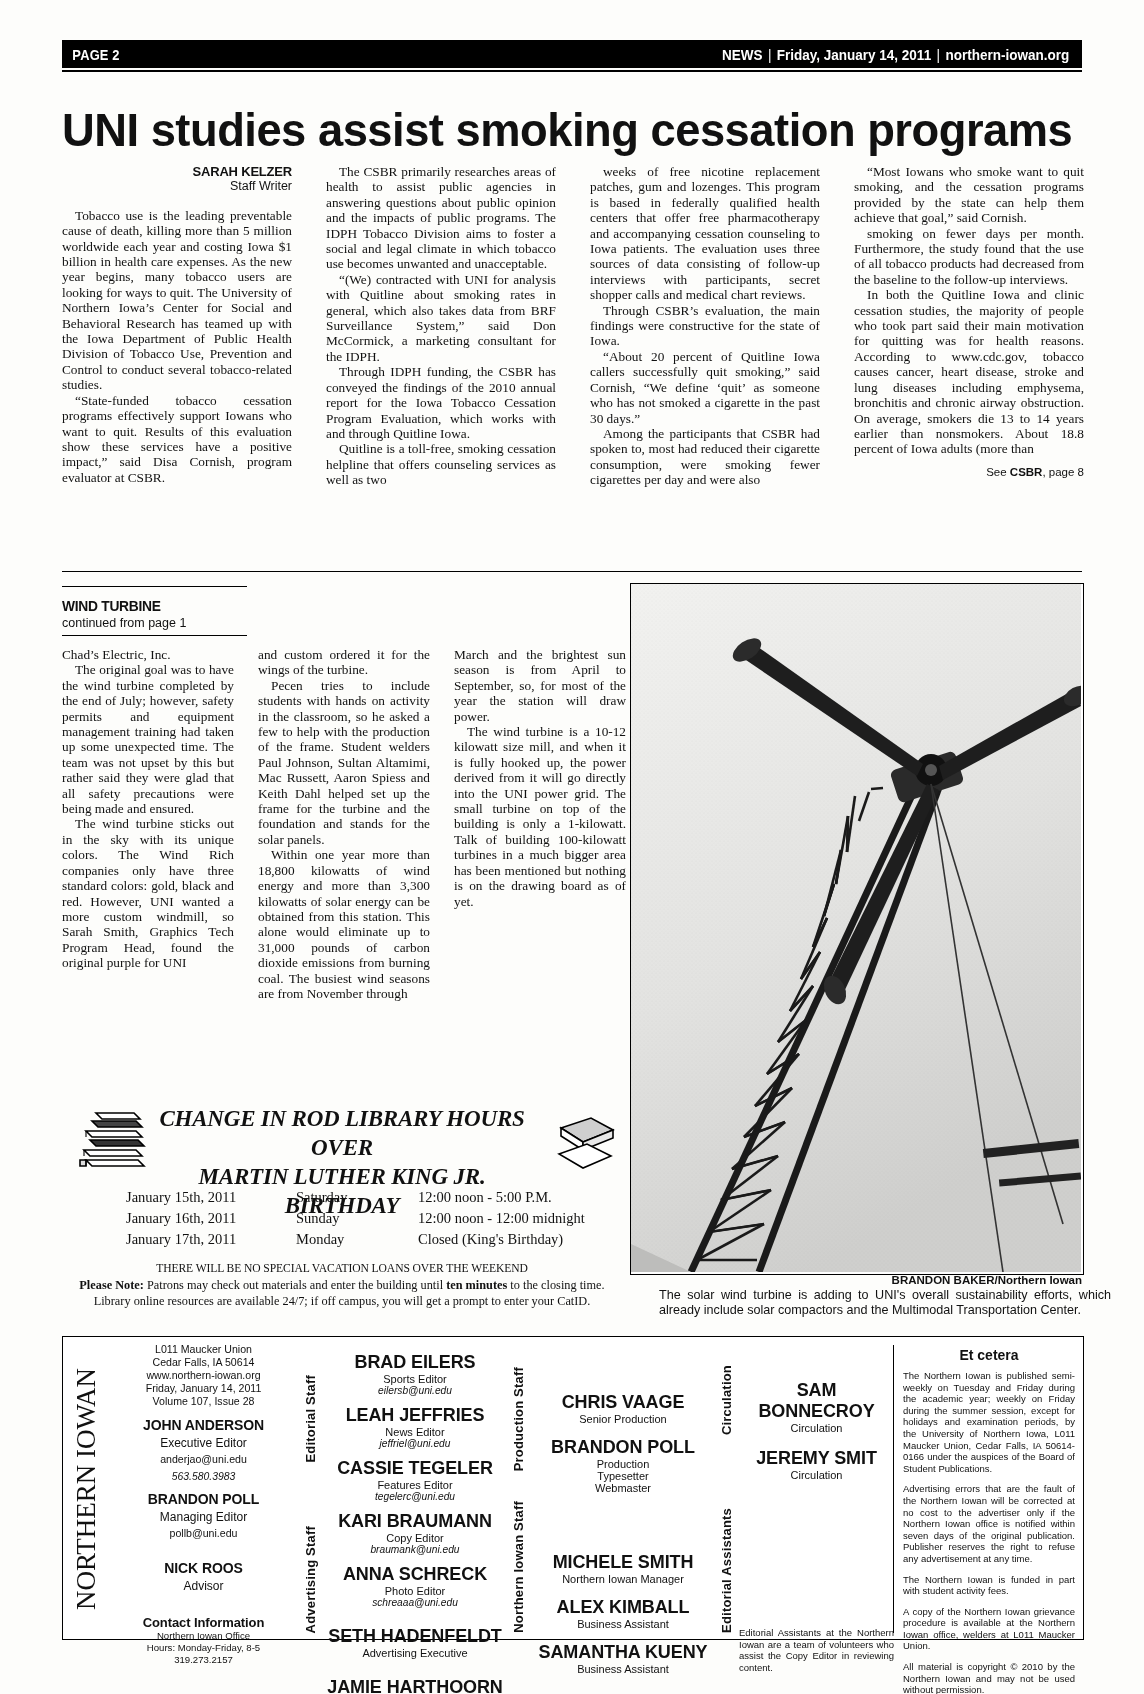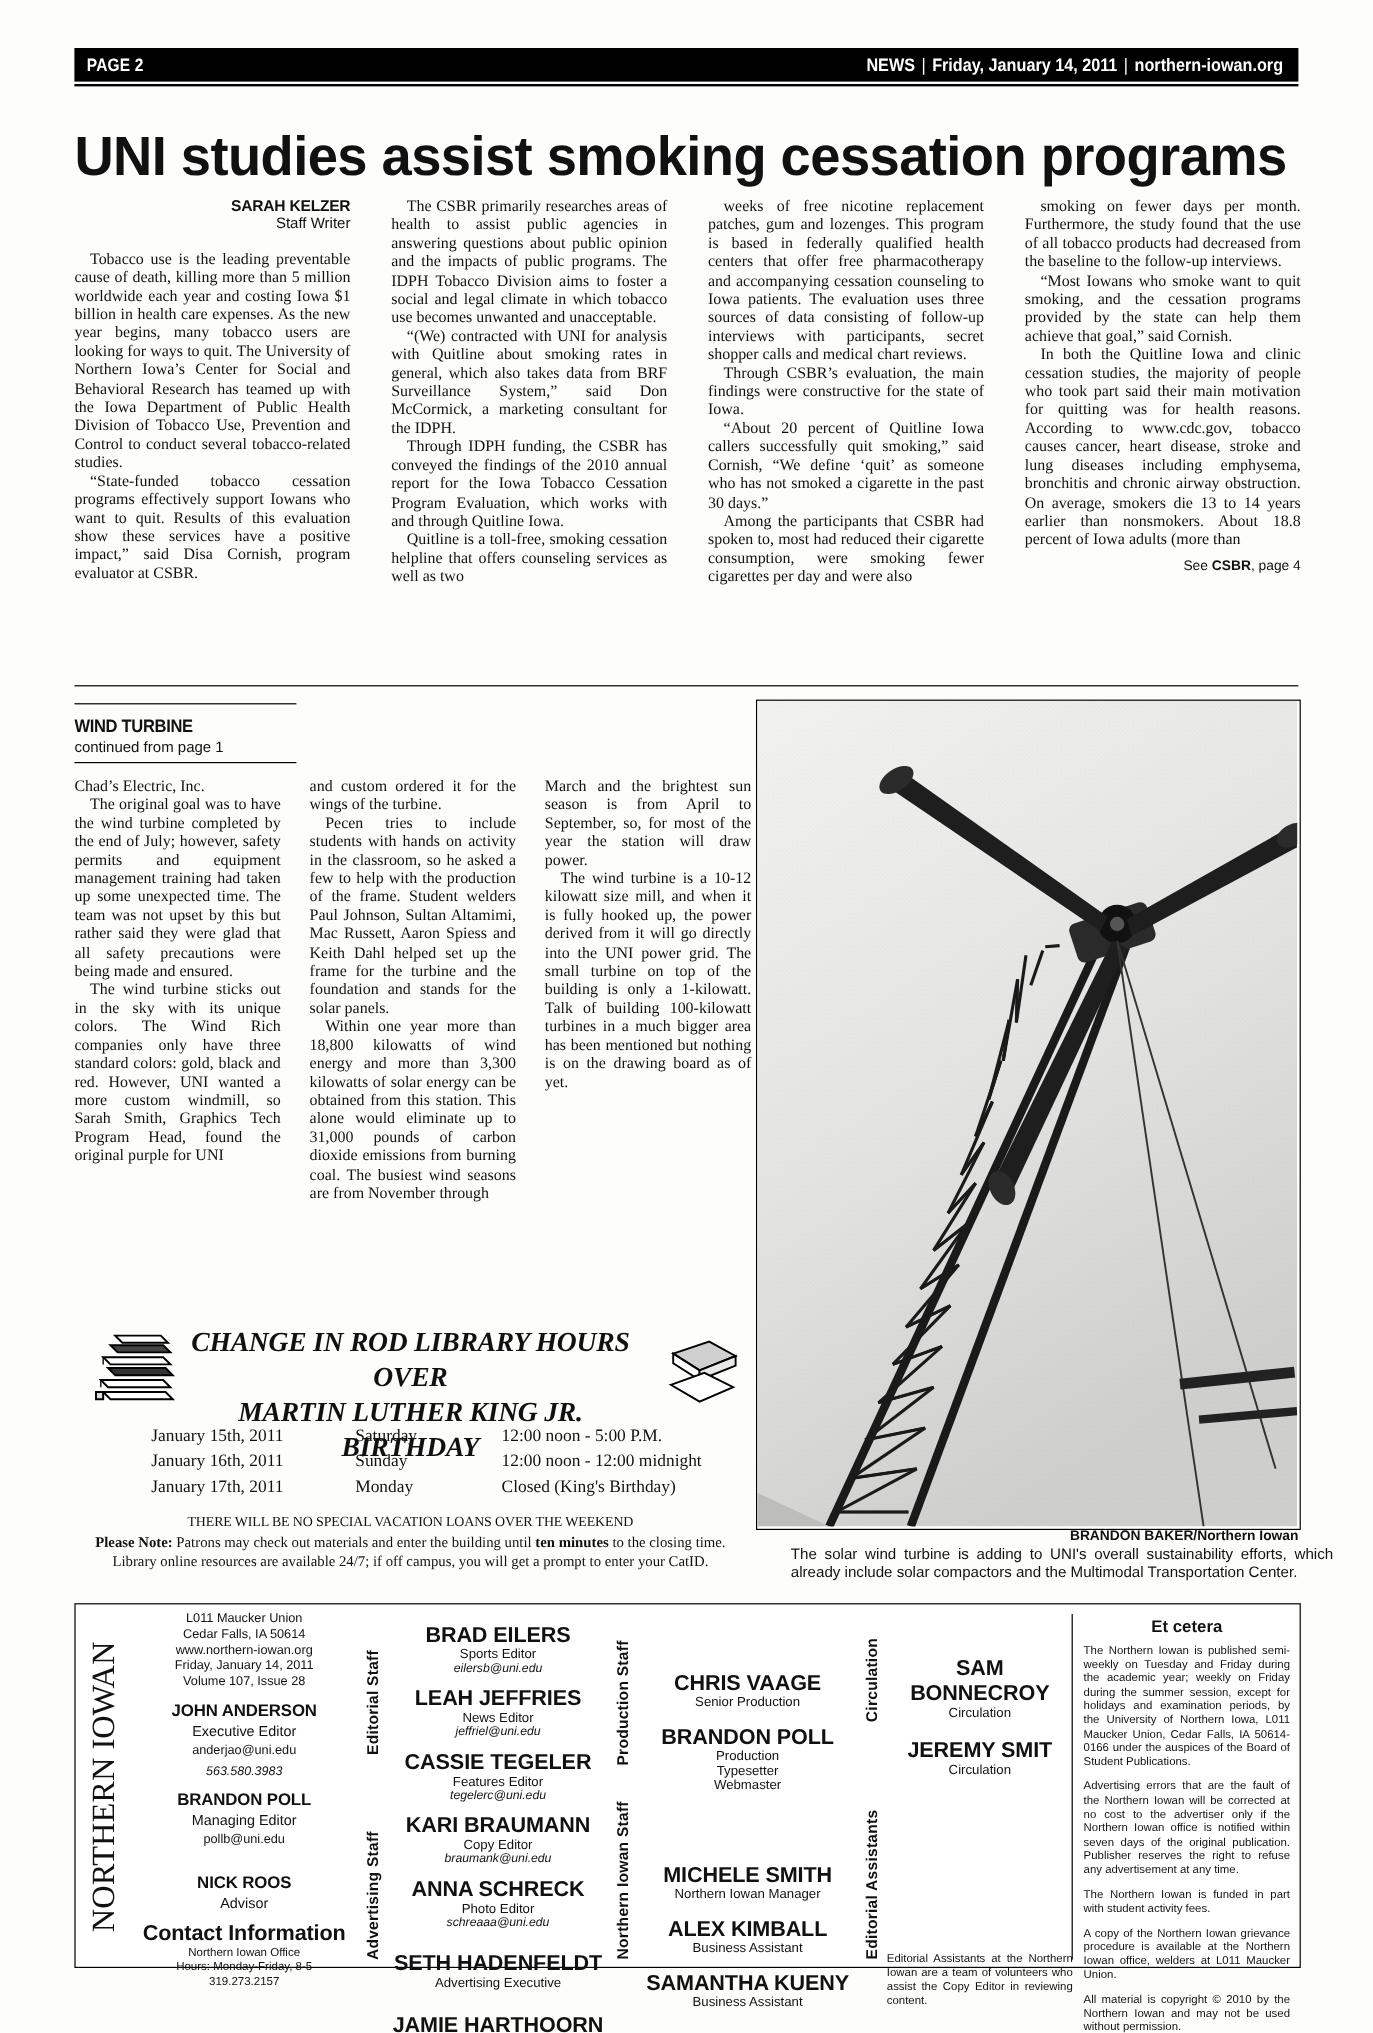--- a/index.html
+++ b/index.html
@@ -160,25 +160,25 @@
     </div>
 
     <div class="col c3">
       <p>weeks of free nicotine replacement patches, gum and lozenges. This program is based in federally qualified health centers that offer free pharmacotherapy and accompanying cessation counseling to Iowa patients. The evaluation uses three sources of data consisting of follow-up interviews with participants, secret shopper calls and medical chart reviews.</p>
       <p>Through CSBR’s evaluation, the main findings were constructive for the state of Iowa.</p>
       <p>“About 20 percent of Quitline Iowa callers successfully quit smoking,” said Cornish, “We define ‘quit’ as someone who has not smoked a cigarette in the past 30 days.”</p>
       <p>Among the participants that CSBR had spoken to, most had reduced their cigarette consumption, were smoking fewer cigarettes per day and were also</p>
     </div>
 
     <div class="col c4">
+      <p>“Most Iowans who smoke want to quit smoking, and the cessation programs provided by the state can help them achieve that goal,” said Cornish.</p>
       <p>smoking on fewer days per month. Furthermore, the study found that the use of all tobacco products had decreased from the baseline to the follow-up interviews.</p>
-      <p>“Most Iowans who smoke want to quit smoking, and the cessation programs provided by the state can help them achieve that goal,” said Cornish.</p>
       <p>In both the Quitline Iowa and clinic cessation studies, the majority of people who took part said their main motivation for quitting was for health reasons. According to www.cdc.gov, tobacco causes cancer, heart disease, stroke and lung diseases including emphysema, bronchitis and chronic airway obstruction. On average, smokers die 13 to 14 years earlier than nonsmokers. About 18.8 percent of Iowa adults (more than</p>
       <div class="seemore">
-        <span>See </span><b>CSBR</b><span>, page 4</span>
+        <span>See </span><b>CSBR</b><span>, page 8</span>
       </div>
     </div>
   </div>
 
   <div class="rule-wide"></div>
 
   <div class="jump">
     <div class="jump-rule-top"></div>
     <div class="jump-title">WIND TURBINE</div>
     <div class="jump-sub">continued from page 1</div>
@@ -393,21 +393,21 @@
       <div class="sbplain" style="margin-top:3px;">anderjao@uni.edu</div>
       <div class="sbphone" style="margin-top:5px;">563.580.3983</div>
 
       <div class="sbname" style="font-size:14px;margin-top:9px;">BRANDON POLL</div>
       <div class="sbrole" style="font-size:12px;margin-top:3px;">Managing Editor</div>
       <div class="sbplain" style="margin-top:3px;">pollb@uni.edu</div>
 
       <div class="sbname" style="font-size:14px;margin-top:20px;">NICK ROOS</div>
       <div class="sbrole" style="font-size:12px;margin-top:3px;">Advisor</div>
 
-      <div class="sbname" style="font-size:18px;margin-top:8px;">Contact Information</div>
+      <div class="sbname" style="font-size:13px;margin-top:22px;">Contact Information</div>
       <div class="sbsmall">Northern Iowan Office</div>
       <div class="sbsmall">Hours: Monday-Friday, 8-5</div>
       <div class="sbsmall">319.273.2157</div>
     </div>
 
     <div class="vlabel" style="left:236px;align-items:flex-start;padding-top:30px;">
       <div class="vert">Editorial Staff</div>
     </div>
     <div class="vlabel" style="left:236px;align-items:flex-end;padding-bottom:14px;">
       <div class="vert">Advertising Staff</div>

